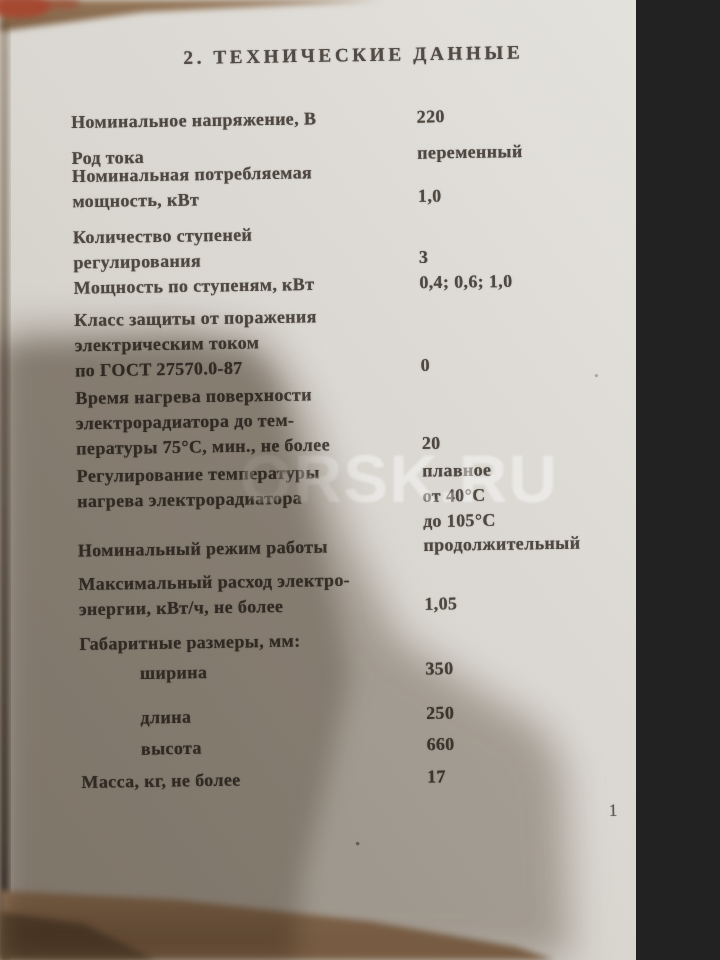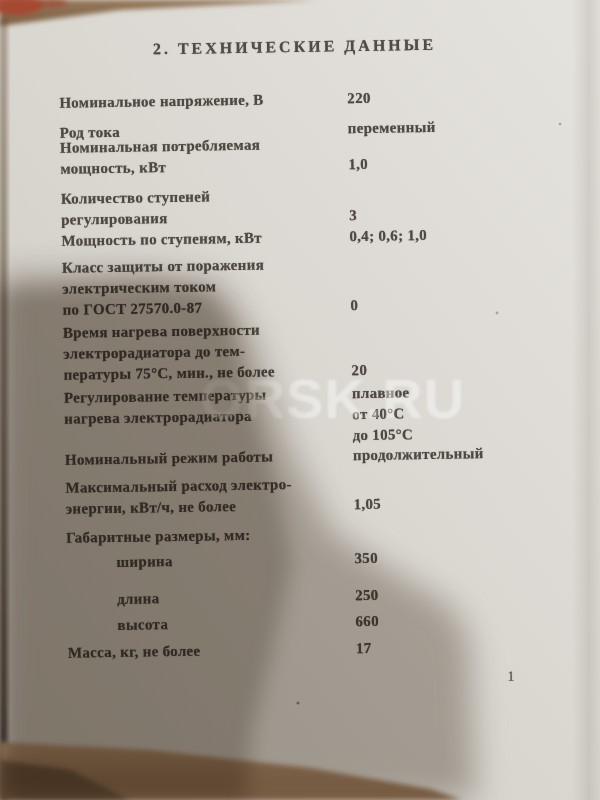--- a/index.html
+++ b/index.html
@@ -1,17 +1,17 @@
 <!DOCTYPE html>
 <html><head>
 <meta charset="utf-8">
 <style>
   html,body{margin:0;padding:0;background:#222;}
   .photo{
-    position:relative;width:600px;height:800px;overflow:hidden;
+    position:relative;width:530px;height:800px;overflow:hidden;
     background:#d8d5cf;
     font-family:"Liberation Serif","DejaVu Serif",serif;
     text-decoration:underline;
   }
   .bg-svg,.shadow-svg{position:absolute;left:0;top:0;width:600px;height:800px;}
   .bg-svg{z-index:0;}
   .content{
     position:absolute;left:0;top:0;width:600px;height:800px;z-index:1;
     transform:rotate(-0.9deg);transform-origin:300px 400px;
     color:#4e4841;

